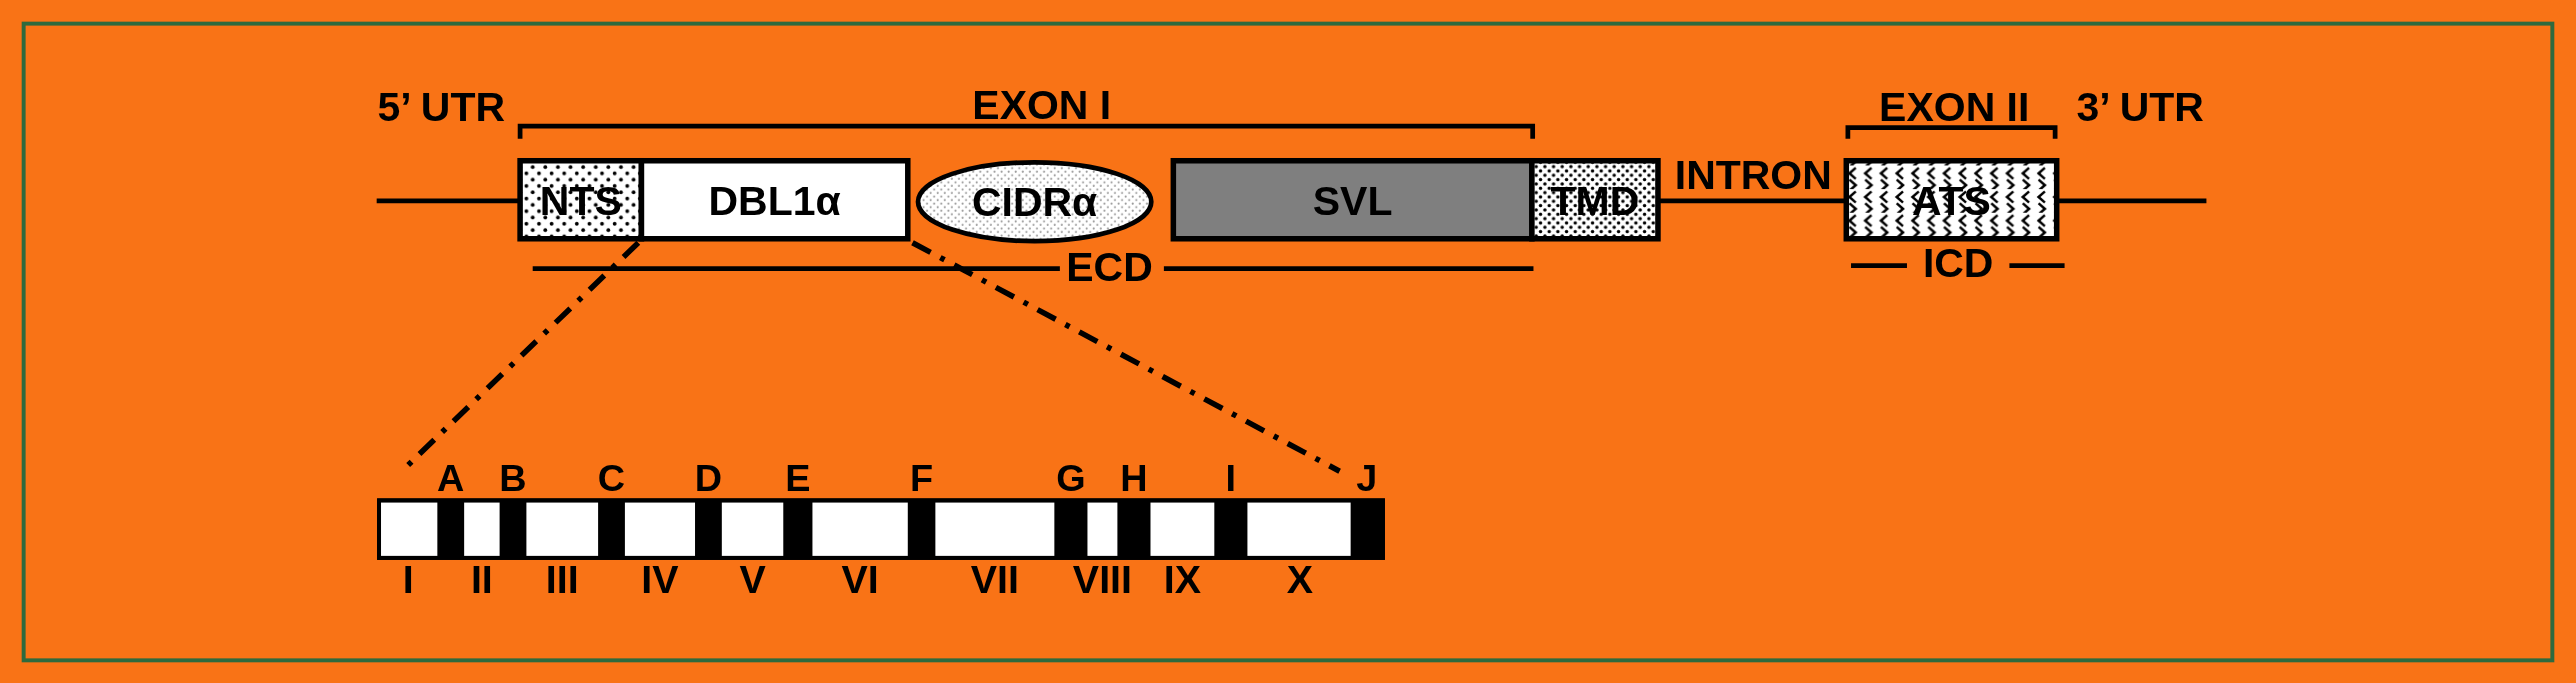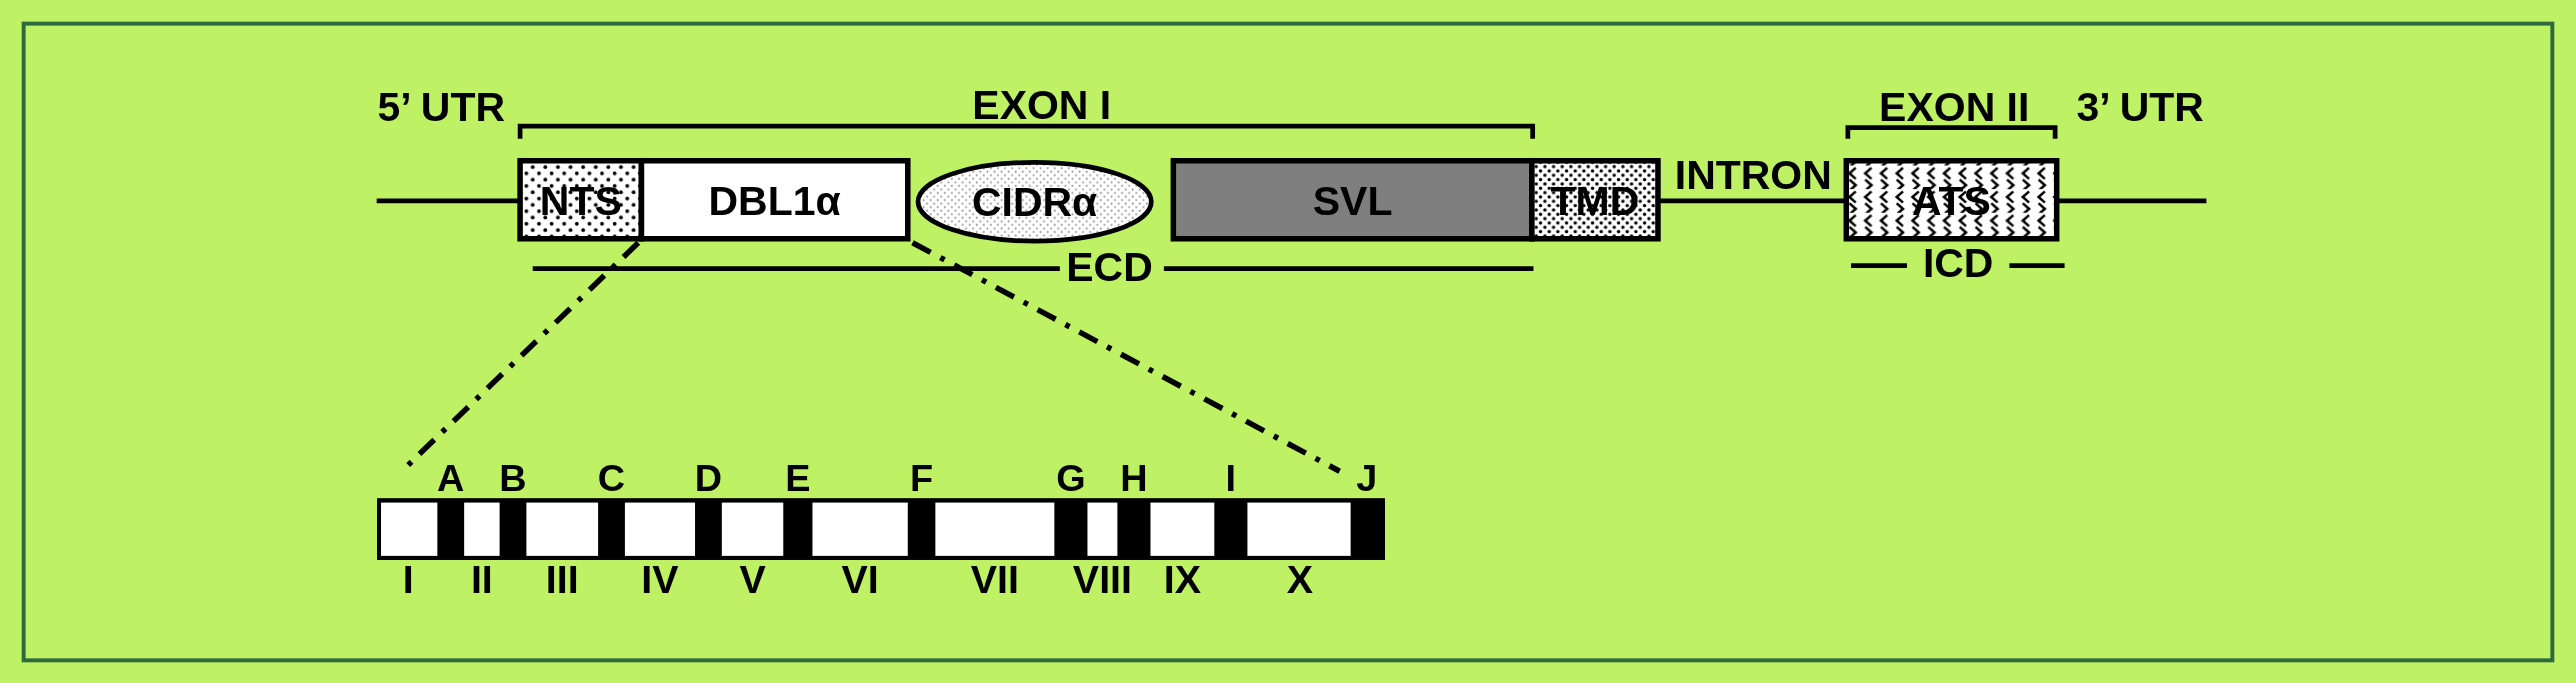--- a/index.html
+++ b/index.html
@@ -1,16 +1,16 @@
 <!DOCTYPE html>
 <html style="font-size:12.6px"><head>
 <meta charset="utf-8">
 <style>
   html,body{margin:0;padding:0;background:#ffffff;}
-  .fig{width:100%;max-width:2576px;margin:0 auto;background:#bef264;}
+  .fig{width:100%;max-width:2576px;margin:0 auto;background:#f97316;}
   .fig svg{display:block;width:100%;height:auto;}
   text{font-family:"Liberation Sans","DejaVu Sans",sans-serif;font-weight:700;fill:#000;}
 </style>
 </head>
 <body>
 
 <div class="fig">
   <svg id="figsvg" viewBox="0 0 3269 868" xmlns="http://www.w3.org/2000/svg" aria-label="gene structure diagram">
       <defs>
         <pattern id="p-dots" width="16" height="16" patternUnits="userSpaceOnUse">

